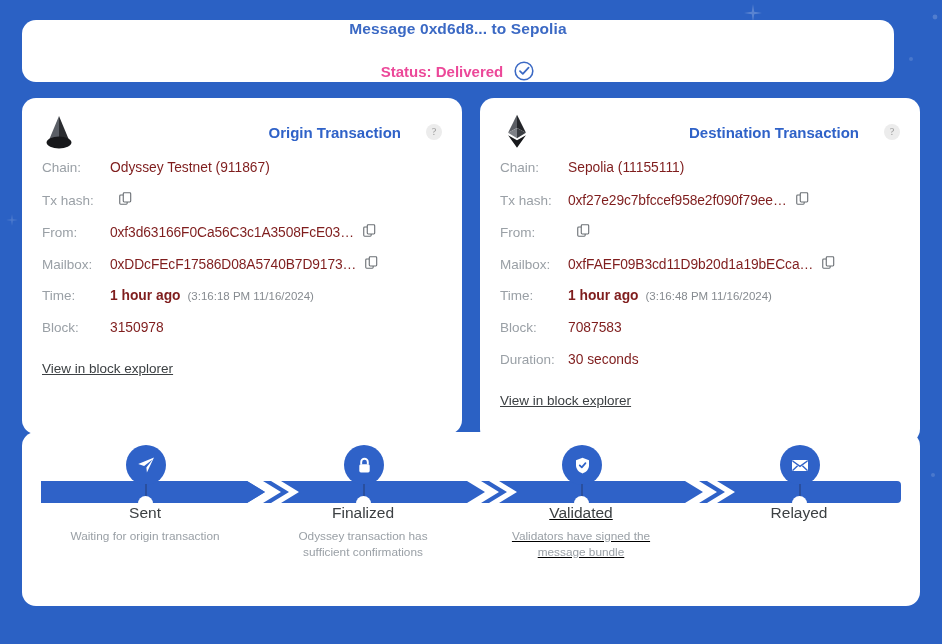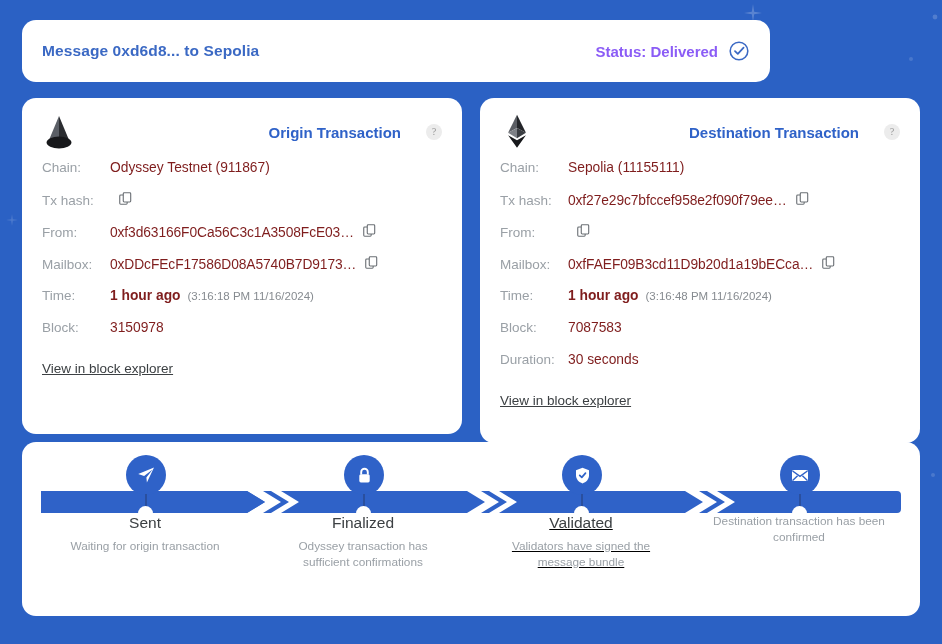--- a/index.html
+++ b/index.html
@@ -18,31 +18,32 @@
   .sparkle svg { display: block; }
 
   .card {
     position: absolute;
     background: #ffffff;
     border-radius: 14px;
   }
 
   
   #header-card {
-    left: 22px; top: 20px; width: 748px; height: 62px;
+    left: 22px; top: 20px; width: 872px; height: 62px;
     display: flex; align-items: center; justify-content: space-between;
     padding: 0 20px 0 20px;
+    flex-direction: column;
   }
   #header-title {
     font-size: 15.5px; font-weight: bold; color: #3b69c4;
     letter-spacing: .1px;
   }
   #header-status-wrap { display: flex; align-items: center; gap: 10px; }
   #header-status-text {
-    font-size: 15px; font-weight: bold; color: #8b5cf6;
+    font-size: 15px; font-weight: bold; color: #ec4899;
   }
   .check-circle { width: 22px; height: 22px; display:block; }
 
   
   #origin-card { left: 22px; top: 98px; width: 440px; height: 336px; }
   #dest-card   { left: 480px; top: 98px; width: 440px; height: 345px; }
 
   .tx-head {
     display: flex; align-items: center; justify-content: space-between;
     padding: 16px 20px 6px 20px;
@@ -80,21 +81,21 @@
   }
   .copy-icon svg { display:block; }
   .explorer-link {
     display: inline-block; margin: 9px 0 0 20px;
     font-size: 13.5px; color: #3c4043;
     text-decoration: underline; cursor: pointer;
   }
 
   
   #progress-card {
-    left: 22px; top: 442px; width: 898px; height: 174px;
+    left: 22px; top: 432px; width: 898px; height: 174px;
   }
   #bar-area { position: relative; height: 72px; }
   #bar-svg { position: absolute; left: 0; top: 0; }
   .step-icon {
     position: absolute; width: 40px; height: 40px;
     border-radius: 50%; background: #2f62c8;
     display: flex; align-items: center; justify-content: center;
     top: 13px;
   }
   .step-icon svg { display: block; }
@@ -363,18 +364,18 @@
       </div>
       <div class="step-label" style="left:241px;">
         <div class="step-title">Finalized</div>
         <div class="step-desc" style="padding:0 18px;">Odyssey transaction has sufficient confirmations</div>
       </div>
       <div class="step-label" style="left:459px;text-decoration:underline;">
         <div class="step-title">Validated</div>
         <div class="step-desc" style="padding:0 12px;">Validators have signed the message bundle</div>
       </div>
       <div class="step-label" style="left:677px;">
-        <div class="step-desc" style="padding:0 14px;">Destination transaction has been confirmed</div>
+        <div class="step-title">Relayed</div>
       </div>
     </div>
   </div>
 
 </div>
 
 </body></html>

